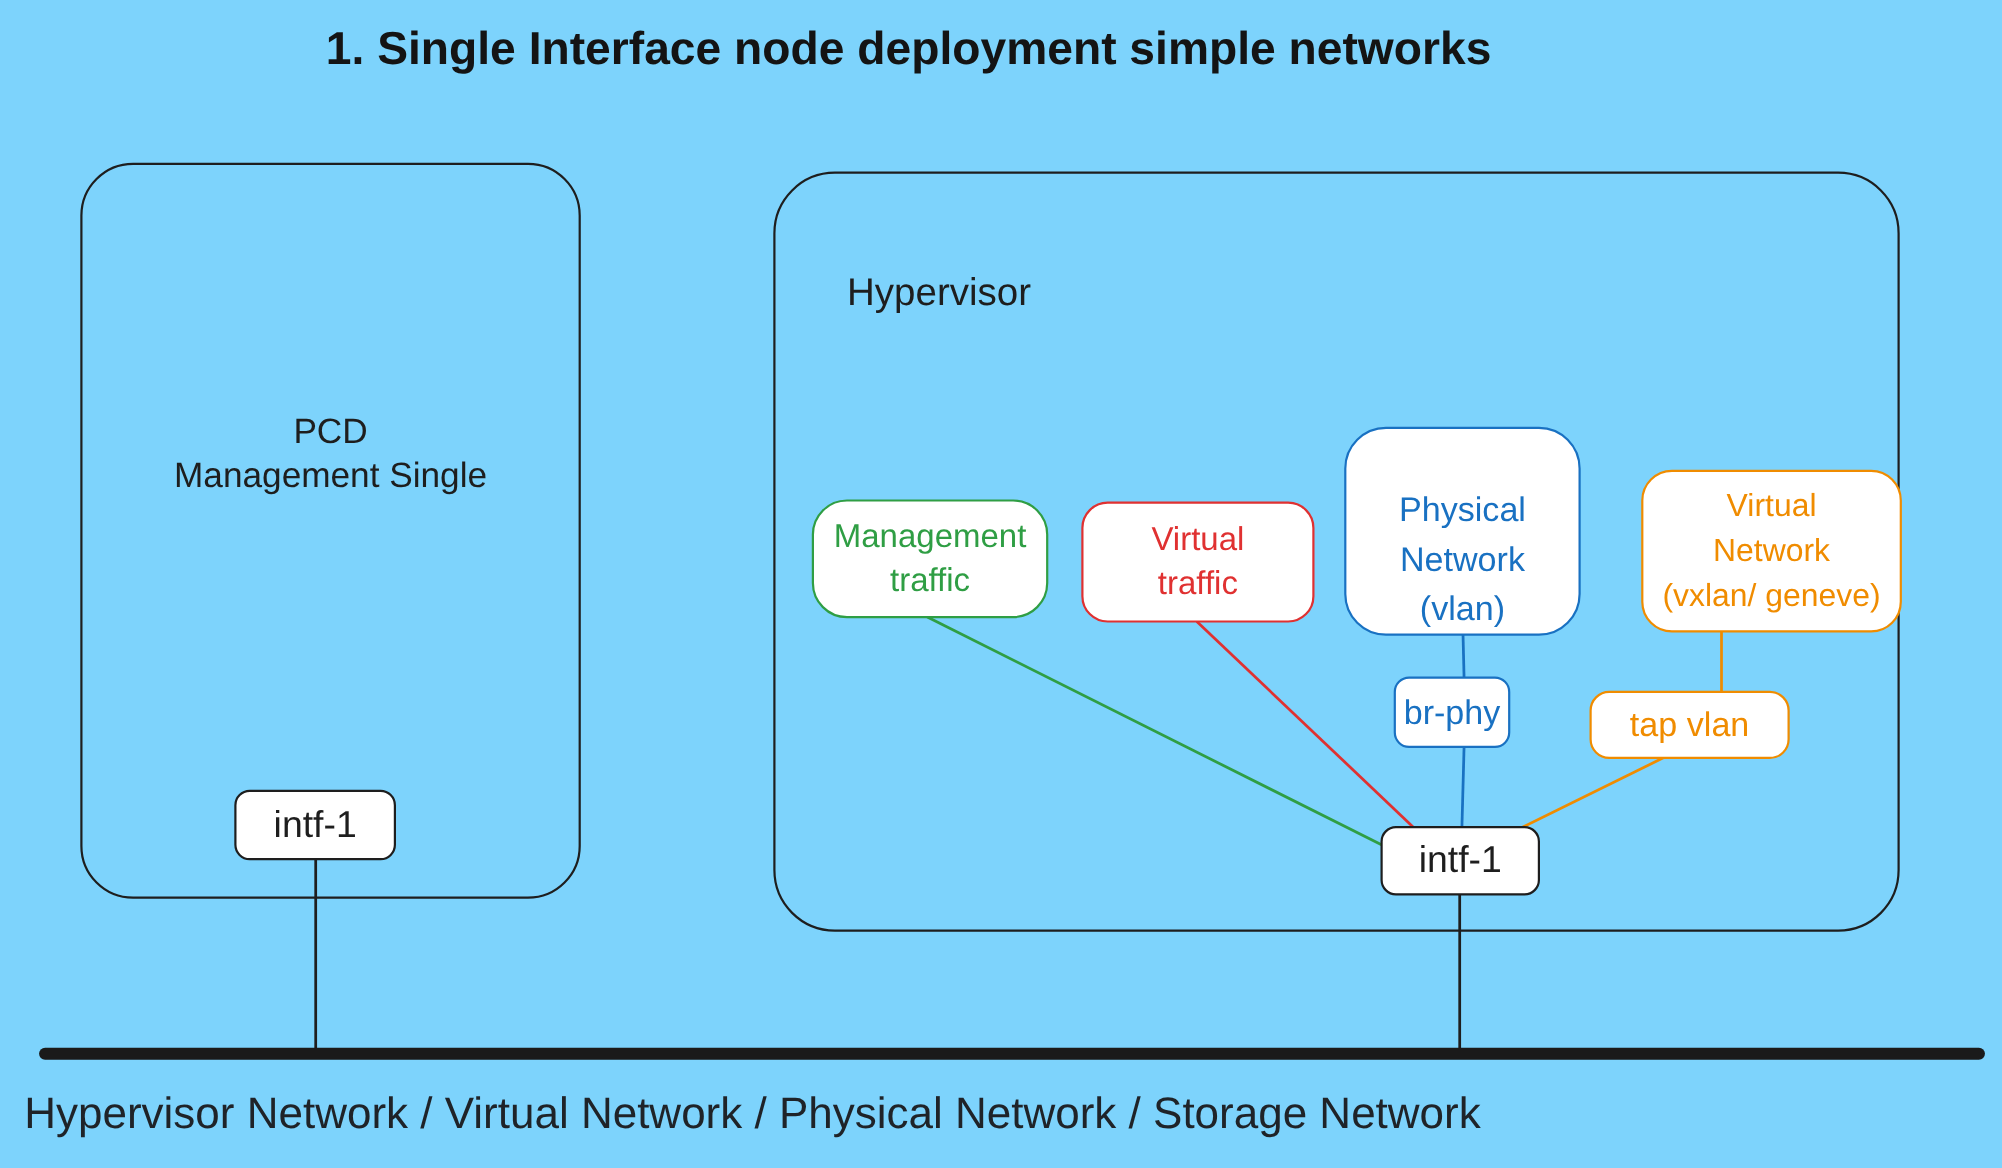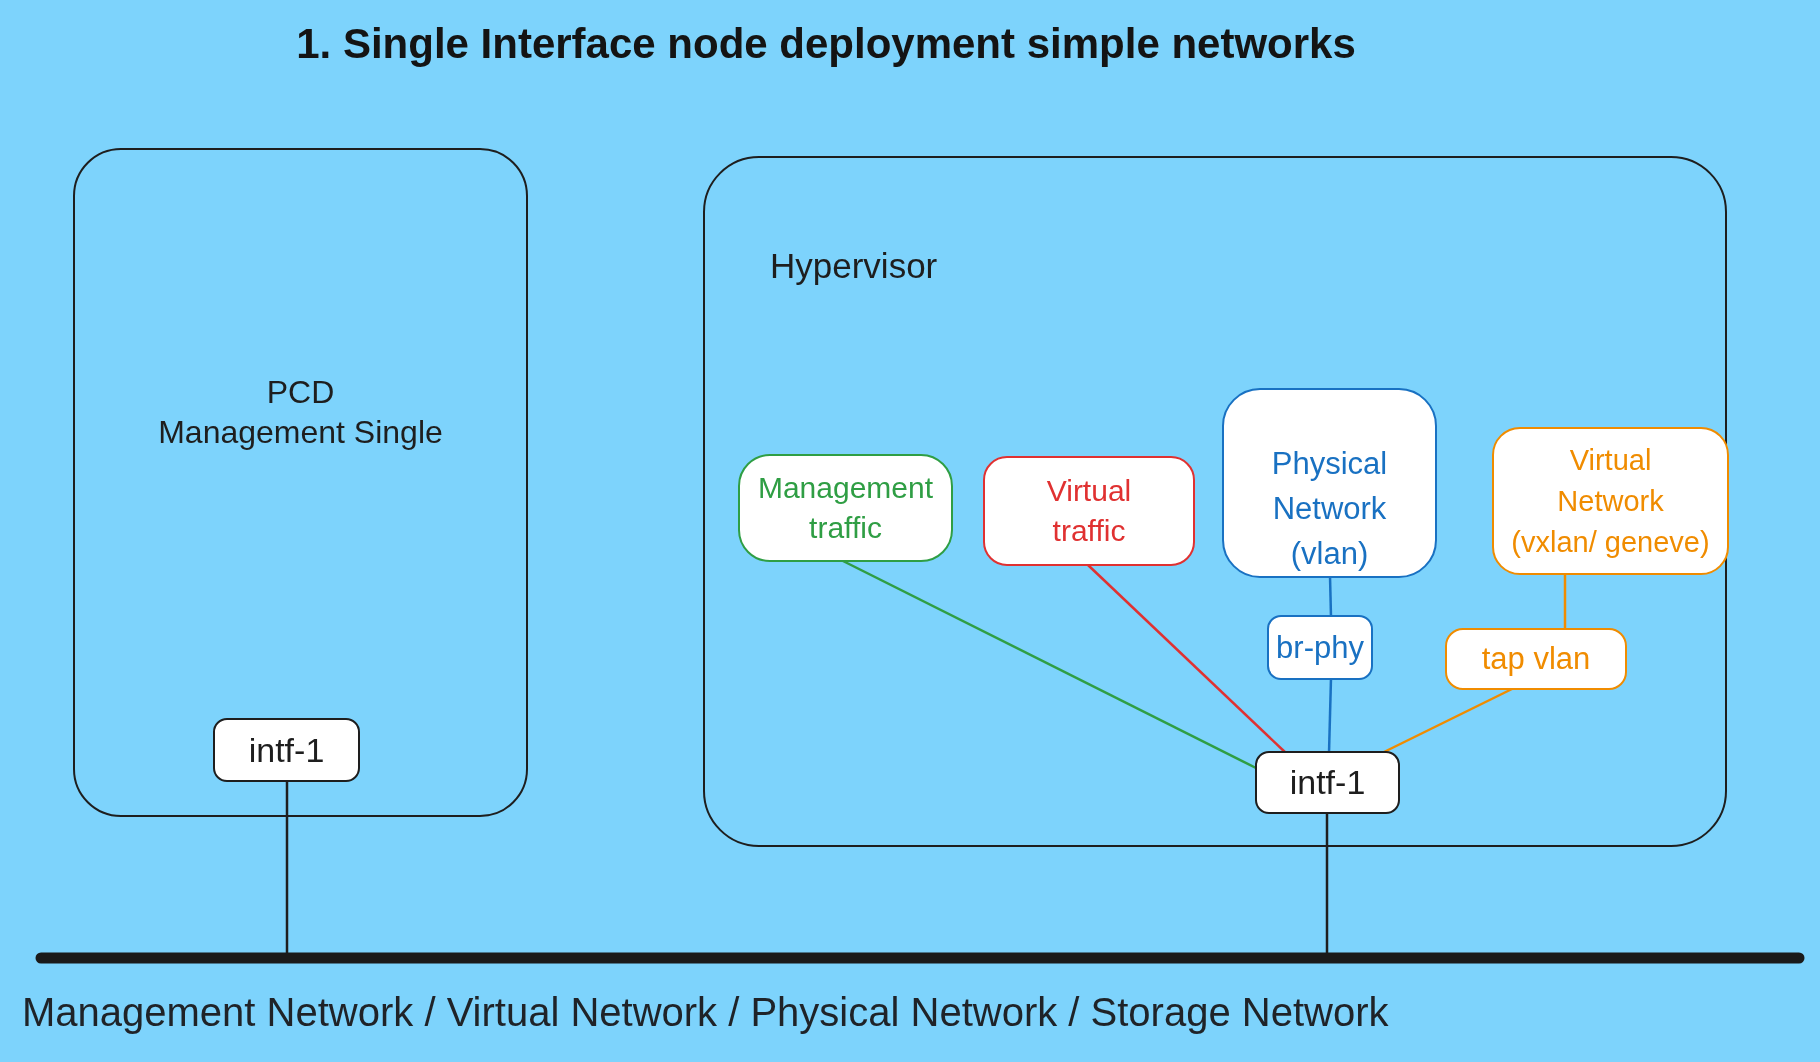--- a/index.html
+++ b/index.html
@@ -124,15 +124,15 @@
   </div>
 
   <div class="box node-box orange-node" style="left:1445px;top:628px;width:182px;height:62px;border-radius:18px;font-size:31px;">
     <span>tap vlan</span>
   </div>
 
   <div class="box node-box dark-node" style="left:1255px;top:751px;width:145px;height:63px;border-radius:14px;font-size:34px;">
     <span>intf-1</span>
   </div>
 
-  <div class="bus-label">Management Network / Virtual Network / Physical Network / Storage Network</div>
+  <div class="bus-label">Hypervisor Network / Virtual Network / Physical Network / Storage Network</div>
 
 </div>
 
 </body></html>

